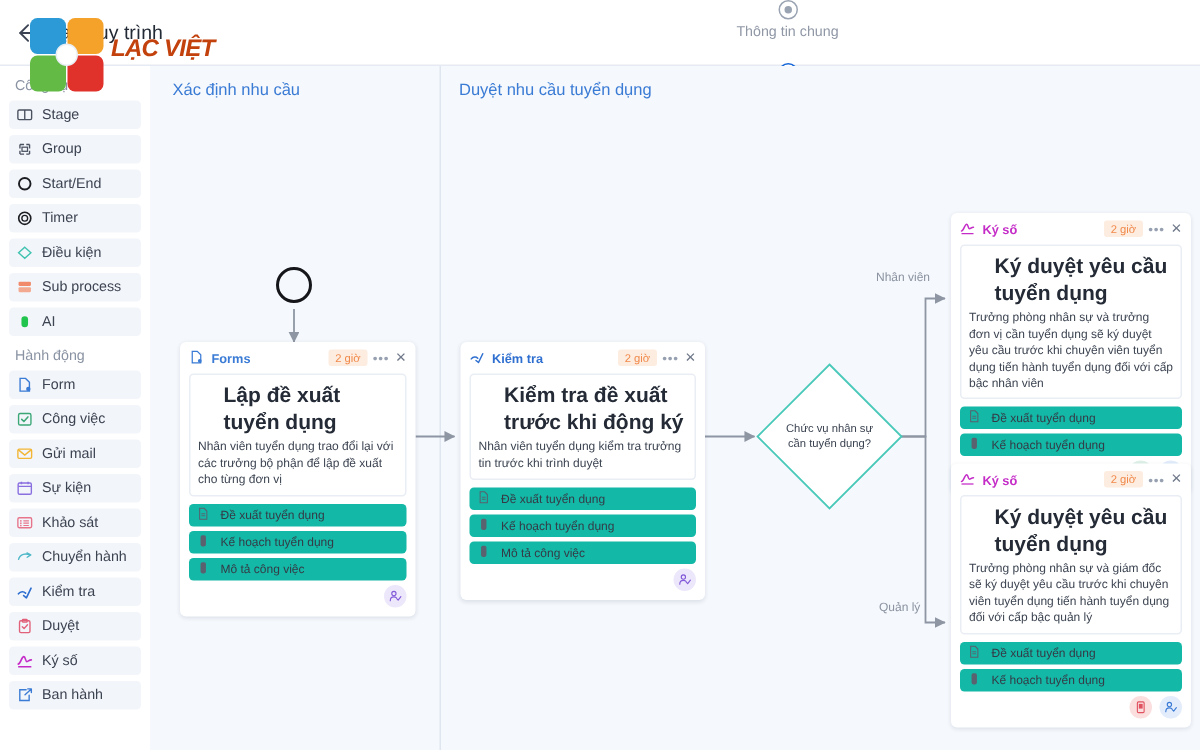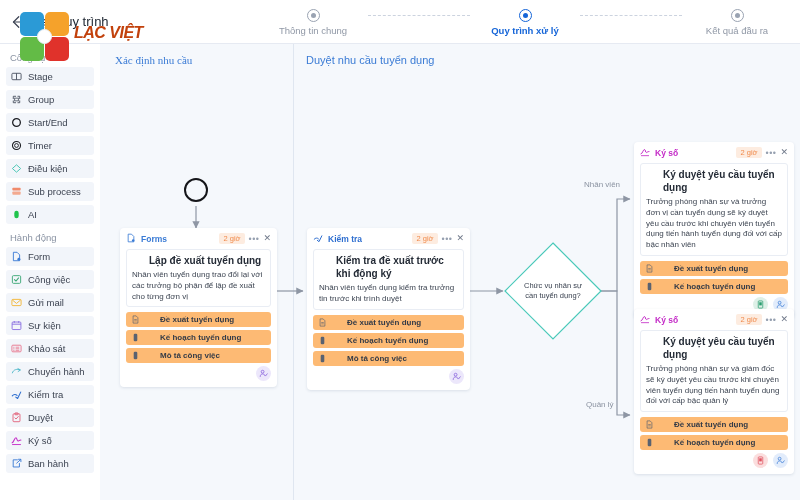--- a/index.html
+++ b/index.html
@@ -26,20 +26,21 @@
   }
   .page-title {
     font-size: 13px; color: #222a35; font-weight: 400; white-space: nowrap;
   }
 
   
   .stepper {
     position: absolute; left: 250px; top: 0; width: 550px; height: 44px;
     display: flex; align-items: center; justify-content: space-between;
     padding: 0 8px;
+    flex-direction: column;
   }
   .step { display: flex; flex-direction: column; align-items: center; width: 110px; }
   .step-dot {
     width: 13px; height: 13px; border-radius: 50%;
     border: 1.5px solid #9aa3b2; background: #fff;
     display: flex; align-items: center; justify-content: center;
     margin-bottom: 3px;
   }
   .step-dot::after {
     content: ""; width: 5px; height: 5px; border-radius: 50%; background: #9aa3b2;
@@ -104,26 +105,26 @@
   .card-type.sign  { color: #c42bc7; }
   .badge-time {
     margin-left: auto; font-size: 7.5px; color: #f08a4b;
     background: #fdece0; border-radius: 2px; padding: 1px 4px; white-space: nowrap;
   }
   .dots { font-size: 9px; color: #96a0b0; letter-spacing: .5px; cursor: pointer; }
   .xclose { font-size: 9px; color: #70798a; cursor: pointer; line-height: 1; }
   .card-body {
     border: 1px solid #e9edf4; border-radius: 3px; padding: 4px 5px; margin-bottom: 5px;
   }
-  .card-title { font-size: 10px; font-weight: bold; color: #242b36; margin-bottom: 3px; line-height: 1.3; padding-left: 17px; }
+  .card-title { font-size: 14px; font-weight: bold; color: #242b36; margin-bottom: 3px; line-height: 1.3; padding-left: 17px; }
   .card-desc { font-size: 8px; color: #3d4552; line-height: 1.35; }
   .attach {
-    display: flex; align-items: center; gap: 18px;
-    background: #fdba74; border-radius: 3px; height: 15px;
-    padding: 0 5px; margin-bottom: 3px; font-weight: bold;
+    display: flex; align-items: center; gap: 5px;
+    background: #14b8a6; border-radius: 3px; height: 15px;
+    padding: 0 5px; margin-bottom: 3px;
   }
   .attach .t { font-size: 8px; color: #343b47; white-space: nowrap; }
   .card-foot { display: flex; justify-content: flex-end; align-items: center; gap: 5px; margin-top: 3px; }
   .chip { width: 15px; height: 15px; border-radius: 50%; display: flex; align-items: center; justify-content: center; }
   .chip.purple { background: #ece7fb; }
   .chip.blue   { background: #e2ecfb; }
   .chip.green  { background: #def0e7; }
   .chip.red    { background: #fbdede; }
 
   
@@ -383,21 +384,21 @@
         </svg>
     </span>
     <span class="lbl">Ban hành</span>
   </div>
 </div>
 
 <div class="canvas">
 
   <div class="lane lane1"></div>
   <div class="lane lane2"></div>
-  <div class="lane-title" style="left:15px;font-family:Liberation Serif, serif;">Xác định nhu cầu</div>
+  <div class="lane-title" style="left:15px;">Xác định nhu cầu</div>
   <div class="lane-title" style="left:206px;">Duyệt nhu cầu tuyển dụng</div>
 
   <svg class="edges" viewBox="0 0 700 456">
     <defs>
       <marker id="ah" markerWidth="7" markerHeight="7" refX="5.6" refY="3" orient="auto">
         <path d="M0,0 L6,3 L0,6 z" fill="#8e96a4"></path>
       </marker>
     </defs>
 
     <line x1="96" y1="162" x2="96" y2="184" stroke="#8e96a4" stroke-width="1.2" marker-end="url(#ah)"></line>

